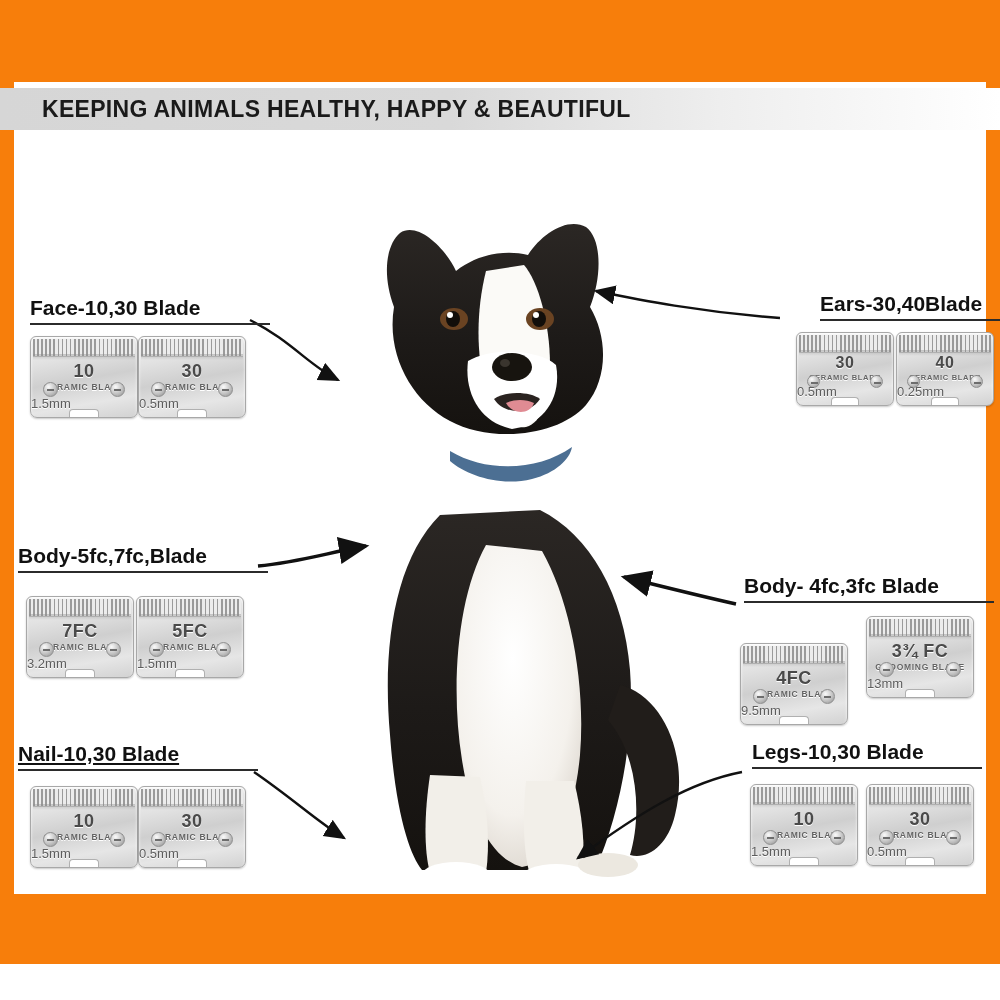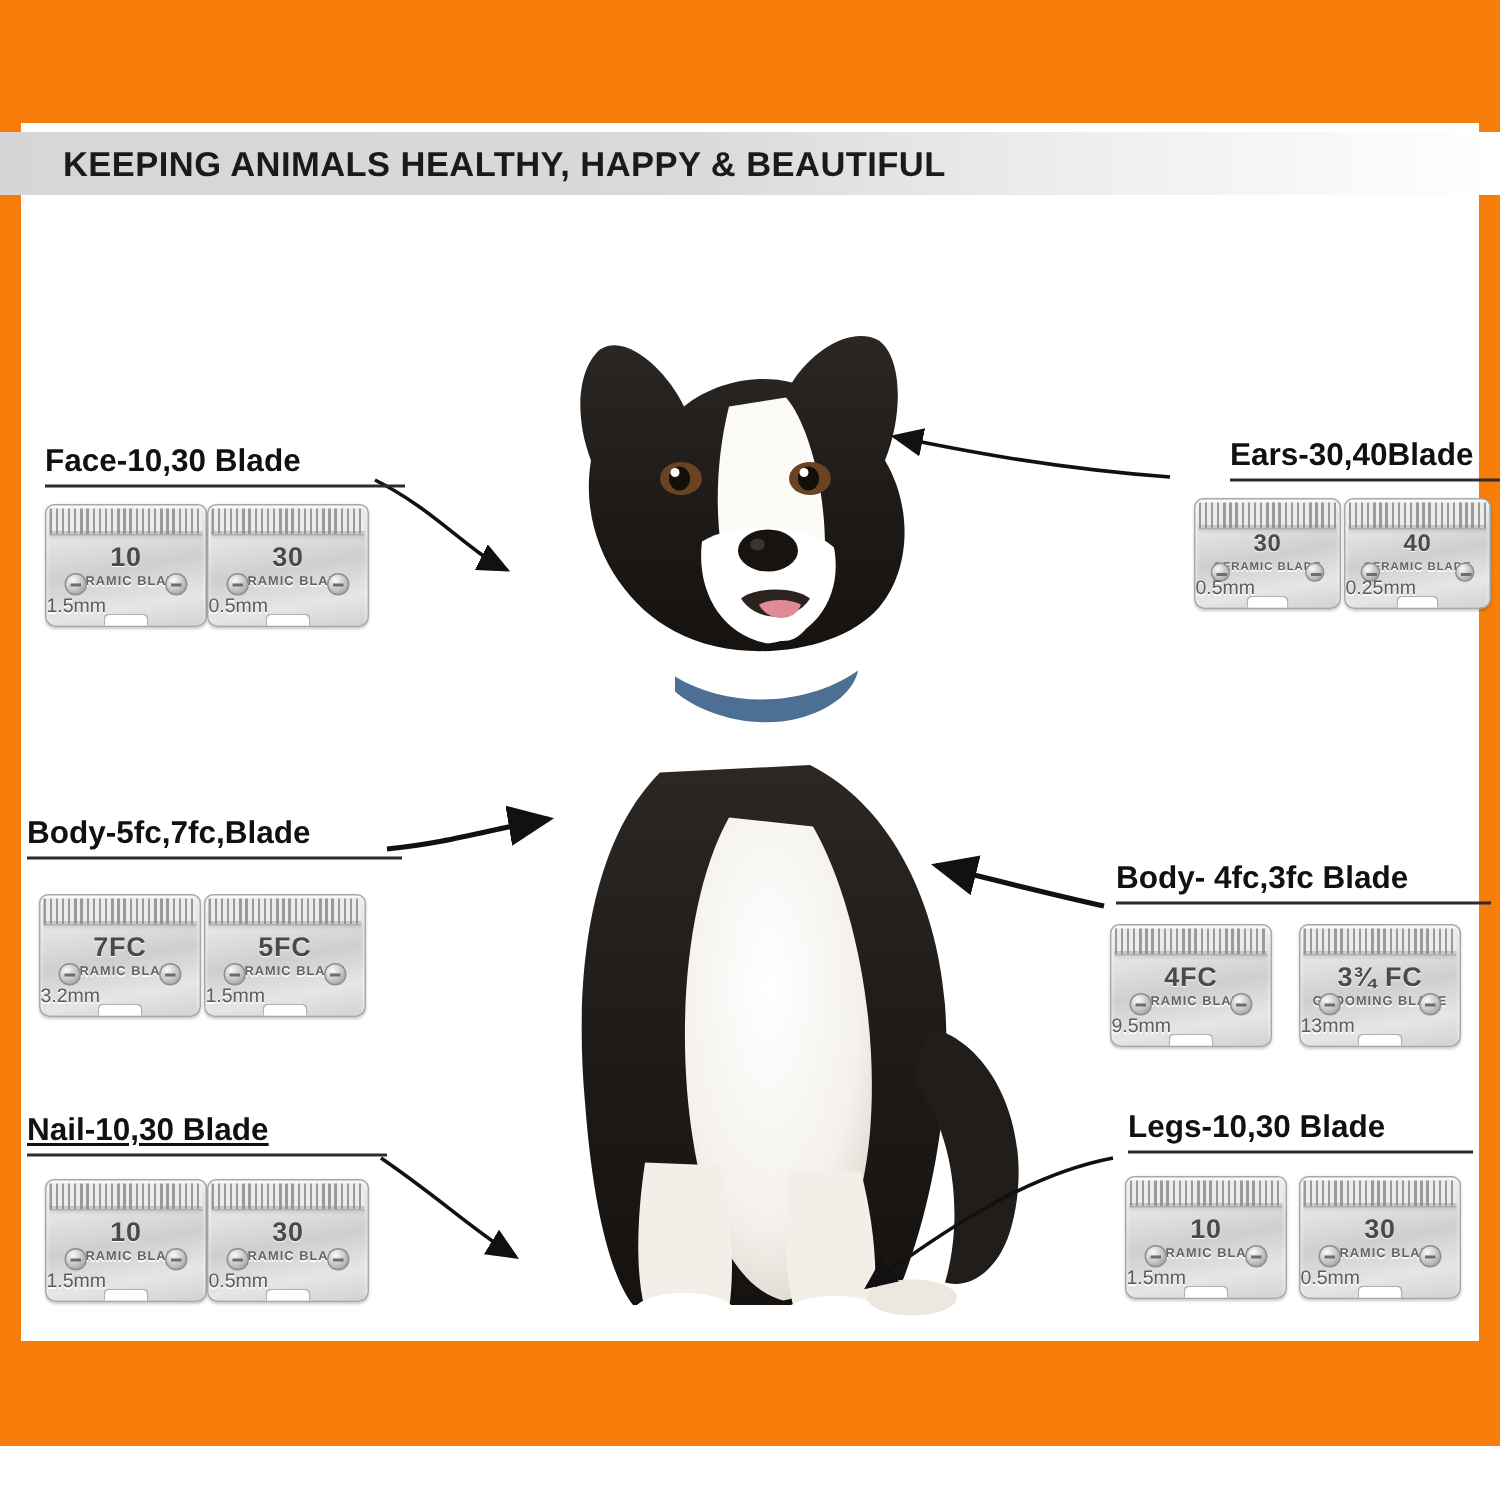--- a/index.html
+++ b/index.html
@@ -421,21 +421,21 @@
       <div class="mm">0.25mm</div>
       <div class="notch"></div>
     </div>
   </div>
 
   <div class="label" style="left:730px; top:574px; width:250px;">
     <span>Body- 4fc,3fc Blade</span>
     <span class="rule" style="width:250px;"></span>
   </div>
 
-  <div class="blade" style="left:726px; top:616px;border-radius:17px;">
+  <div class="blade" style="left:726px; top:643px;border-radius:17px;">
     <div class="body">
       <div class="teeth"></div>
       <div class="teeth-shade"></div>
       <div class="size">4FC</div>
       <div class="brand">CERAMIC BLADE</div>
       <div class="screw l"></div>
       <div class="screw r"></div>
       <div class="mm">9.5mm</div>
       <div class="notch"></div>
     </div>

